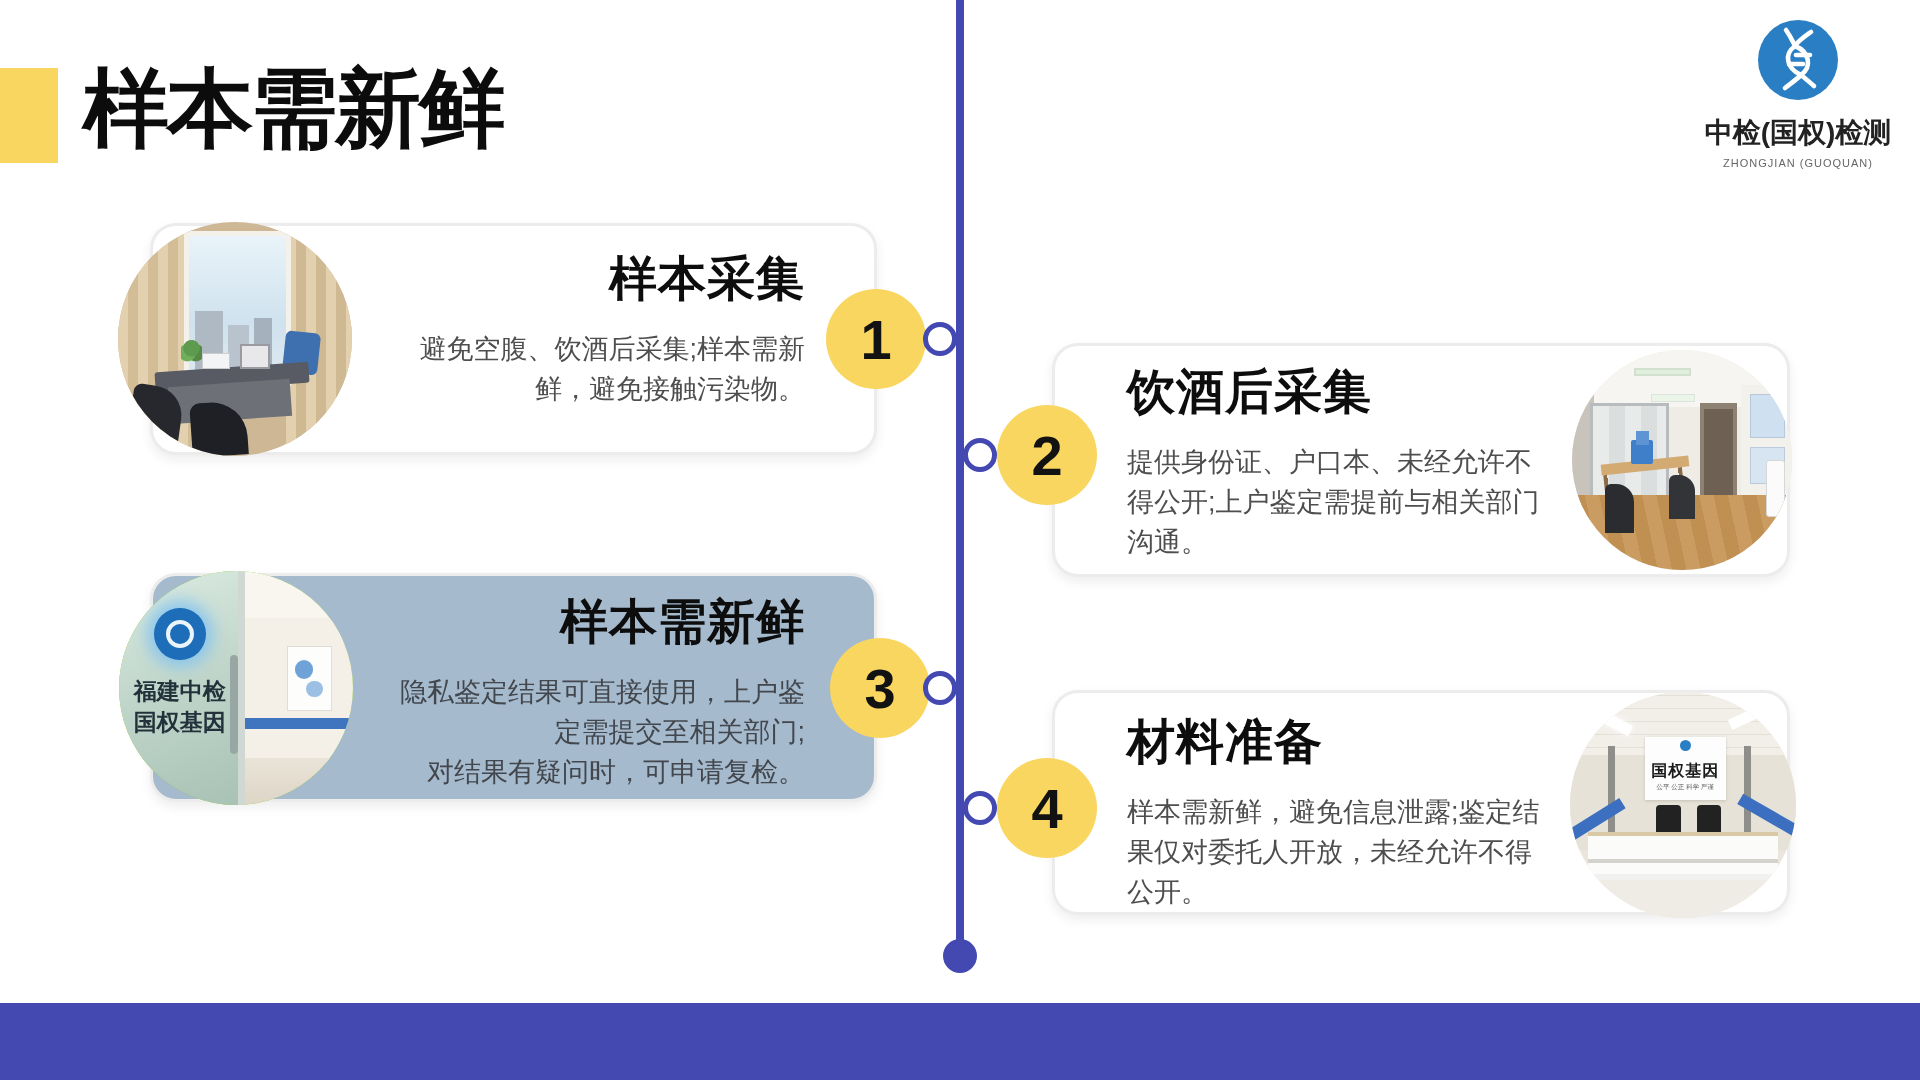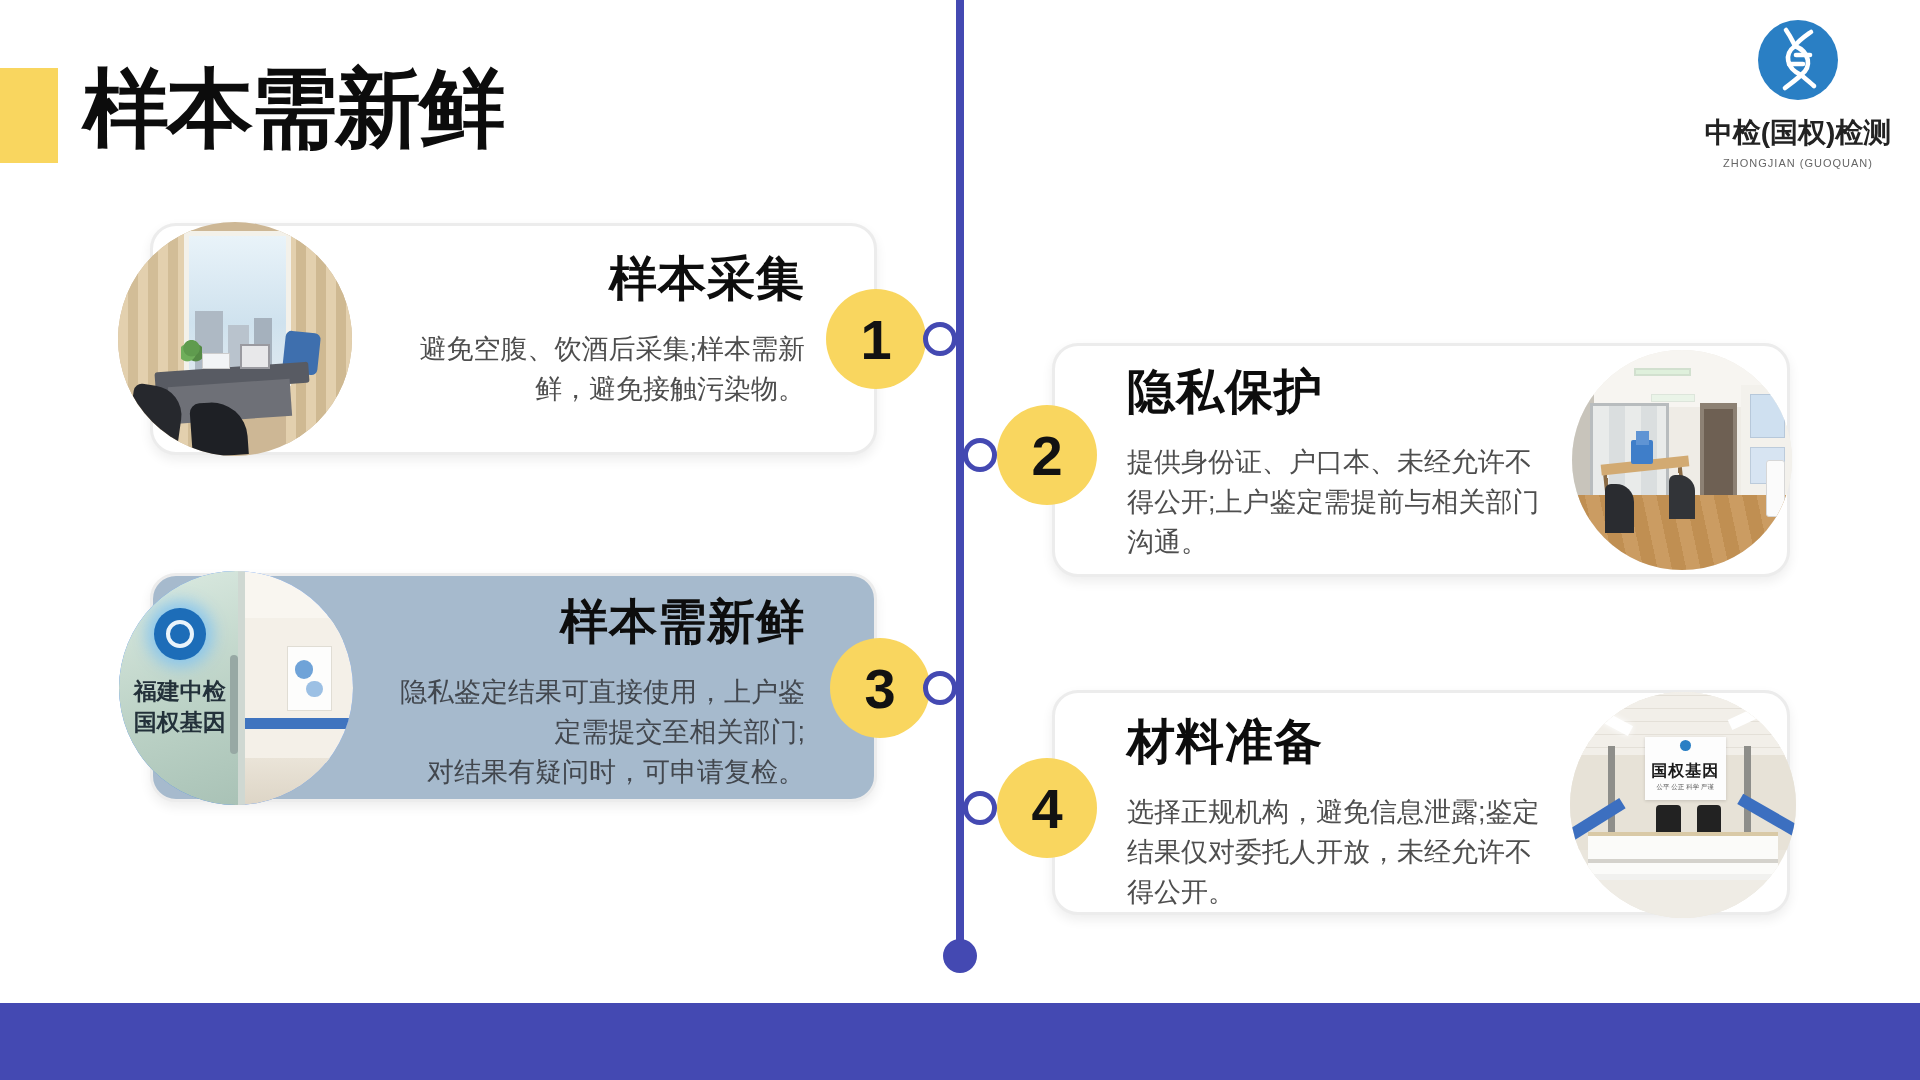--- a/index.html
+++ b/index.html
@@ -82,21 +82,21 @@
   .p2-poster2 { left:81%; top:44%; width:16%; height:17%; background:#d7e4f2; border:1px solid #bccbdb; }
   .p2-floor { left:0; top:66%; width:100%; height:34%; background:repeating-linear-gradient(78deg,#cb9c62 0 14px,#c08f52 14px 28px); }
   .p2-desk { left:13%; top:50%; width:40%; height:5%; background:#d2aa72; transform:rotate(-6deg); }
   .p2-desklegs { left:15%; top:55%; width:36%; height:17%; background:linear-gradient(90deg,#8a6b45 0 5%,transparent 5% 95%,#8a6b45 95%); transform:rotate(-6deg); }
   .p2-box { left:27%; top:41%; width:10%; height:11%; background:#3f7ec9; border-radius:2px; }
   .p2-box2 { left:29%; top:37%; width:6%; height:6%; background:#5f94d4; }
   .p2-chair1 { left:15%; top:61%; width:13%; height:22%; background:#2a2c30; border-radius:6px 18px 0 0; }
   .p2-chair2 { left:44%; top:57%; width:12%; height:20%; background:#323438; border-radius:6px 16px 0 0; }
   .p2-cooler { left:88%; top:50%; width:9%; height:26%; background:#fbfbfb; border:1px solid #d7d7d7; border-radius:3px; }
 
-  .photo3 { left:119px; top:571px; width:234px; height:234px; background:#3b82f6; }
+  .photo3 { left:119px; top:571px; width:234px; height:234px; background:#84cc16; }
   .p3-hallceil { left:50%; top:0; width:50%; height:30%; background:#f9f6f0; }
   .p3-hallwall { left:50%; top:20%; width:50%; height:62%; background:#f4f0e8; }
   .p3-poster { left:72%; top:32%; width:19%; height:28%; background:#fdfdfc; border:1px solid #e0ddd4; }
   .p3-pb1 { left:75%; top:38%; width:8%; height:8%; border-radius:50%; background:#6fa3d8; }
   .p3-pb2 { left:80%; top:47%; width:7%; height:7%; border-radius:50%; background:#9cc0e4; }
   .p3-stripe { left:50%; top:63%; width:50%; height:4.5%; background:#3f74bf; }
   .p3-floor { left:50%; top:80%; width:50%; height:20%; background:linear-gradient(#eae4d8,#ddd5c6); }
   .p3-frame { left:50%; top:0; width:4%; height:100%; background:#cfd8d2; }
   .p3-glass { left:0; top:0; width:51%; height:100%; background:linear-gradient(160deg,#dcebe2 0%,#bdd3c7 55%,#a9c2b6 100%); }
   .p3-logo { left:15%; top:16%; width:22%; height:22%; border-radius:50%; background:#1d6db8; box-shadow:0 0 16px 7px rgba(130,195,240,0.9); }
@@ -190,21 +190,21 @@
     <div class="p2-floor"></div>
     <div class="p2-desklegs"></div>
       <div class="p2-desk"></div>
     <div class="p2-box"></div>
       <div class="p2-box2"></div>
     <div class="p2-chair1"></div>
       <div class="p2-chair2"></div>
     <div class="p2-cooler"></div>
   </div>
   <div class="txt txt2 left">
-    <h2>隐私保护</h2>
+    <h2>饮酒后采集</h2>
     <p>提供身份证、户口本、未经允许不得公开;上户鉴定需提前与相关部门沟通。</p>
   </div>
   <div class="num num2">
       <span>2</span>
     </div>
   <div class="ring ring2"></div>
 
   <section class="card card3"></section>
   <div class="photo photo3">
     <div class="p3-hallceil"></div>
@@ -248,20 +248,20 @@
     <div class="p4-chair1"></div>
       <div class="p4-chair2"></div>
     <div class="p4-floor"></div>
     <div class="p4-counter"></div>
       <div class="p4-counterline"></div>
     <div class="p4-bannerL"></div>
       <div class="p4-bannerR"></div>
   </div>
   <div class="txt txt4 left">
     <h2>材料准备</h2>
-    <p>选择正规机构，避免信息泄露;鉴定结果仅对委托人开放，未经允许不得公开。</p>
+    <p>样本需新鲜，避免信息泄露;鉴定结果仅对委托人开放，未经允许不得公开。</p>
   </div>
   <div class="num num4">
       <span>4</span>
     </div>
   <div class="ring ring4"></div>
 
 </div>
 
 </body></html>

